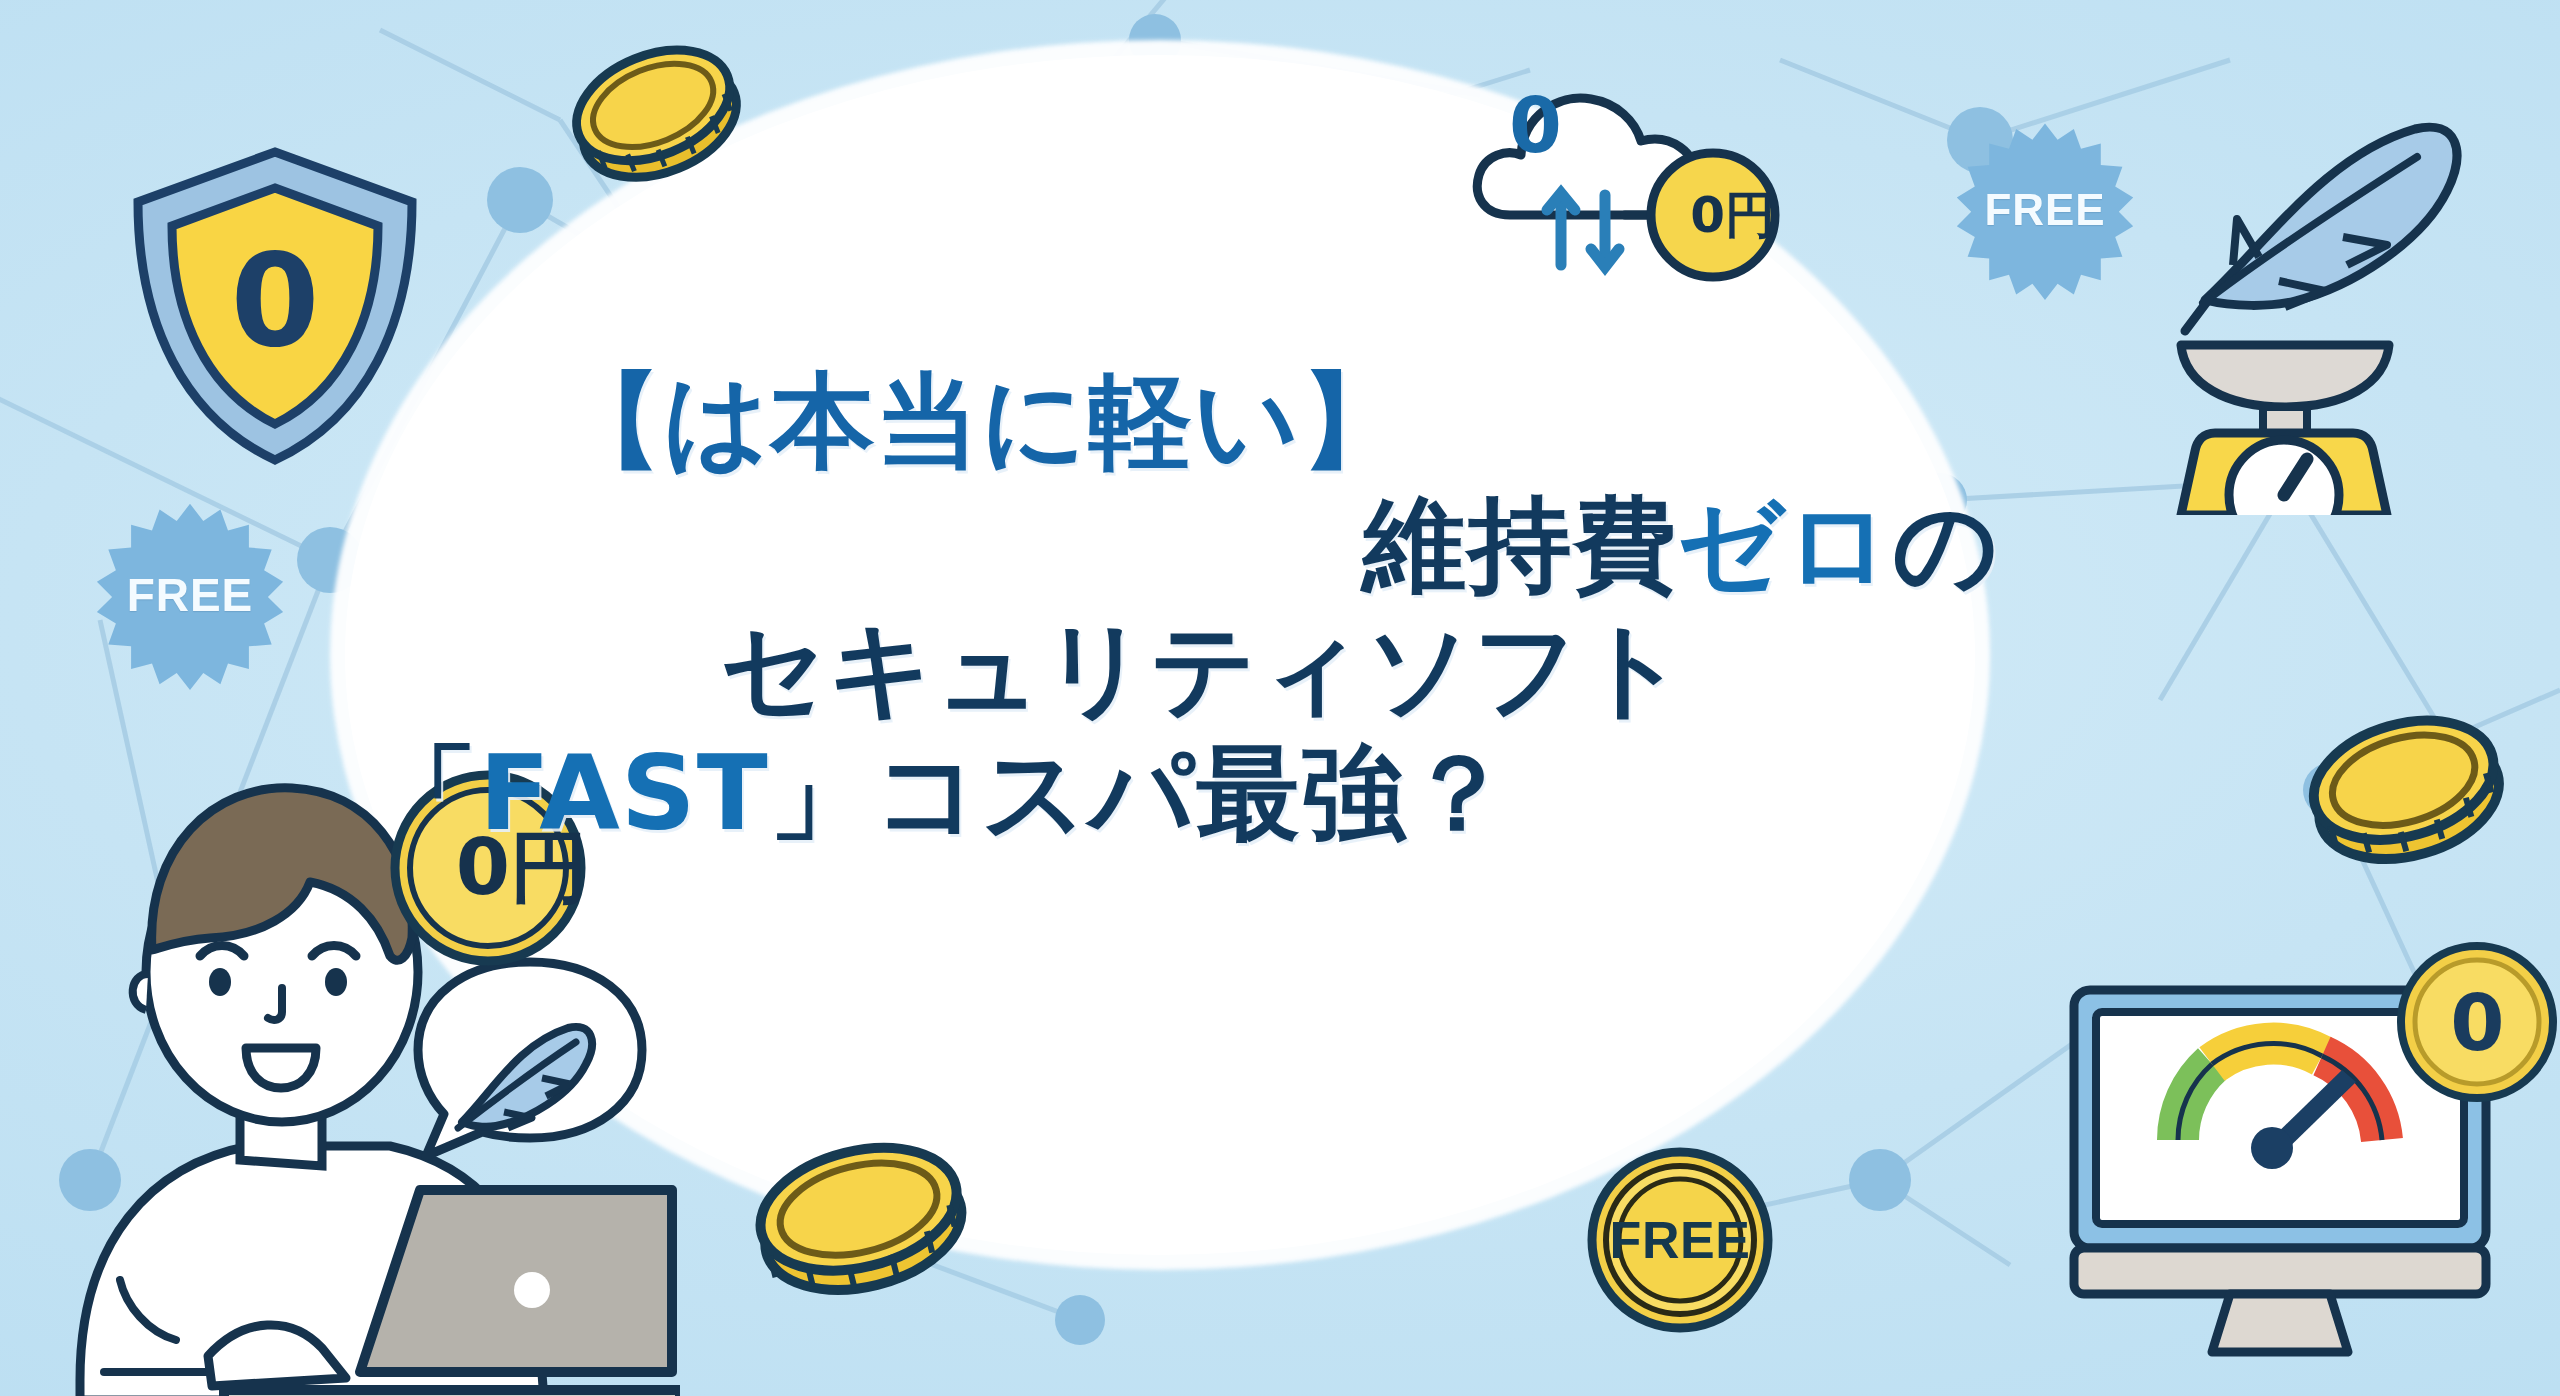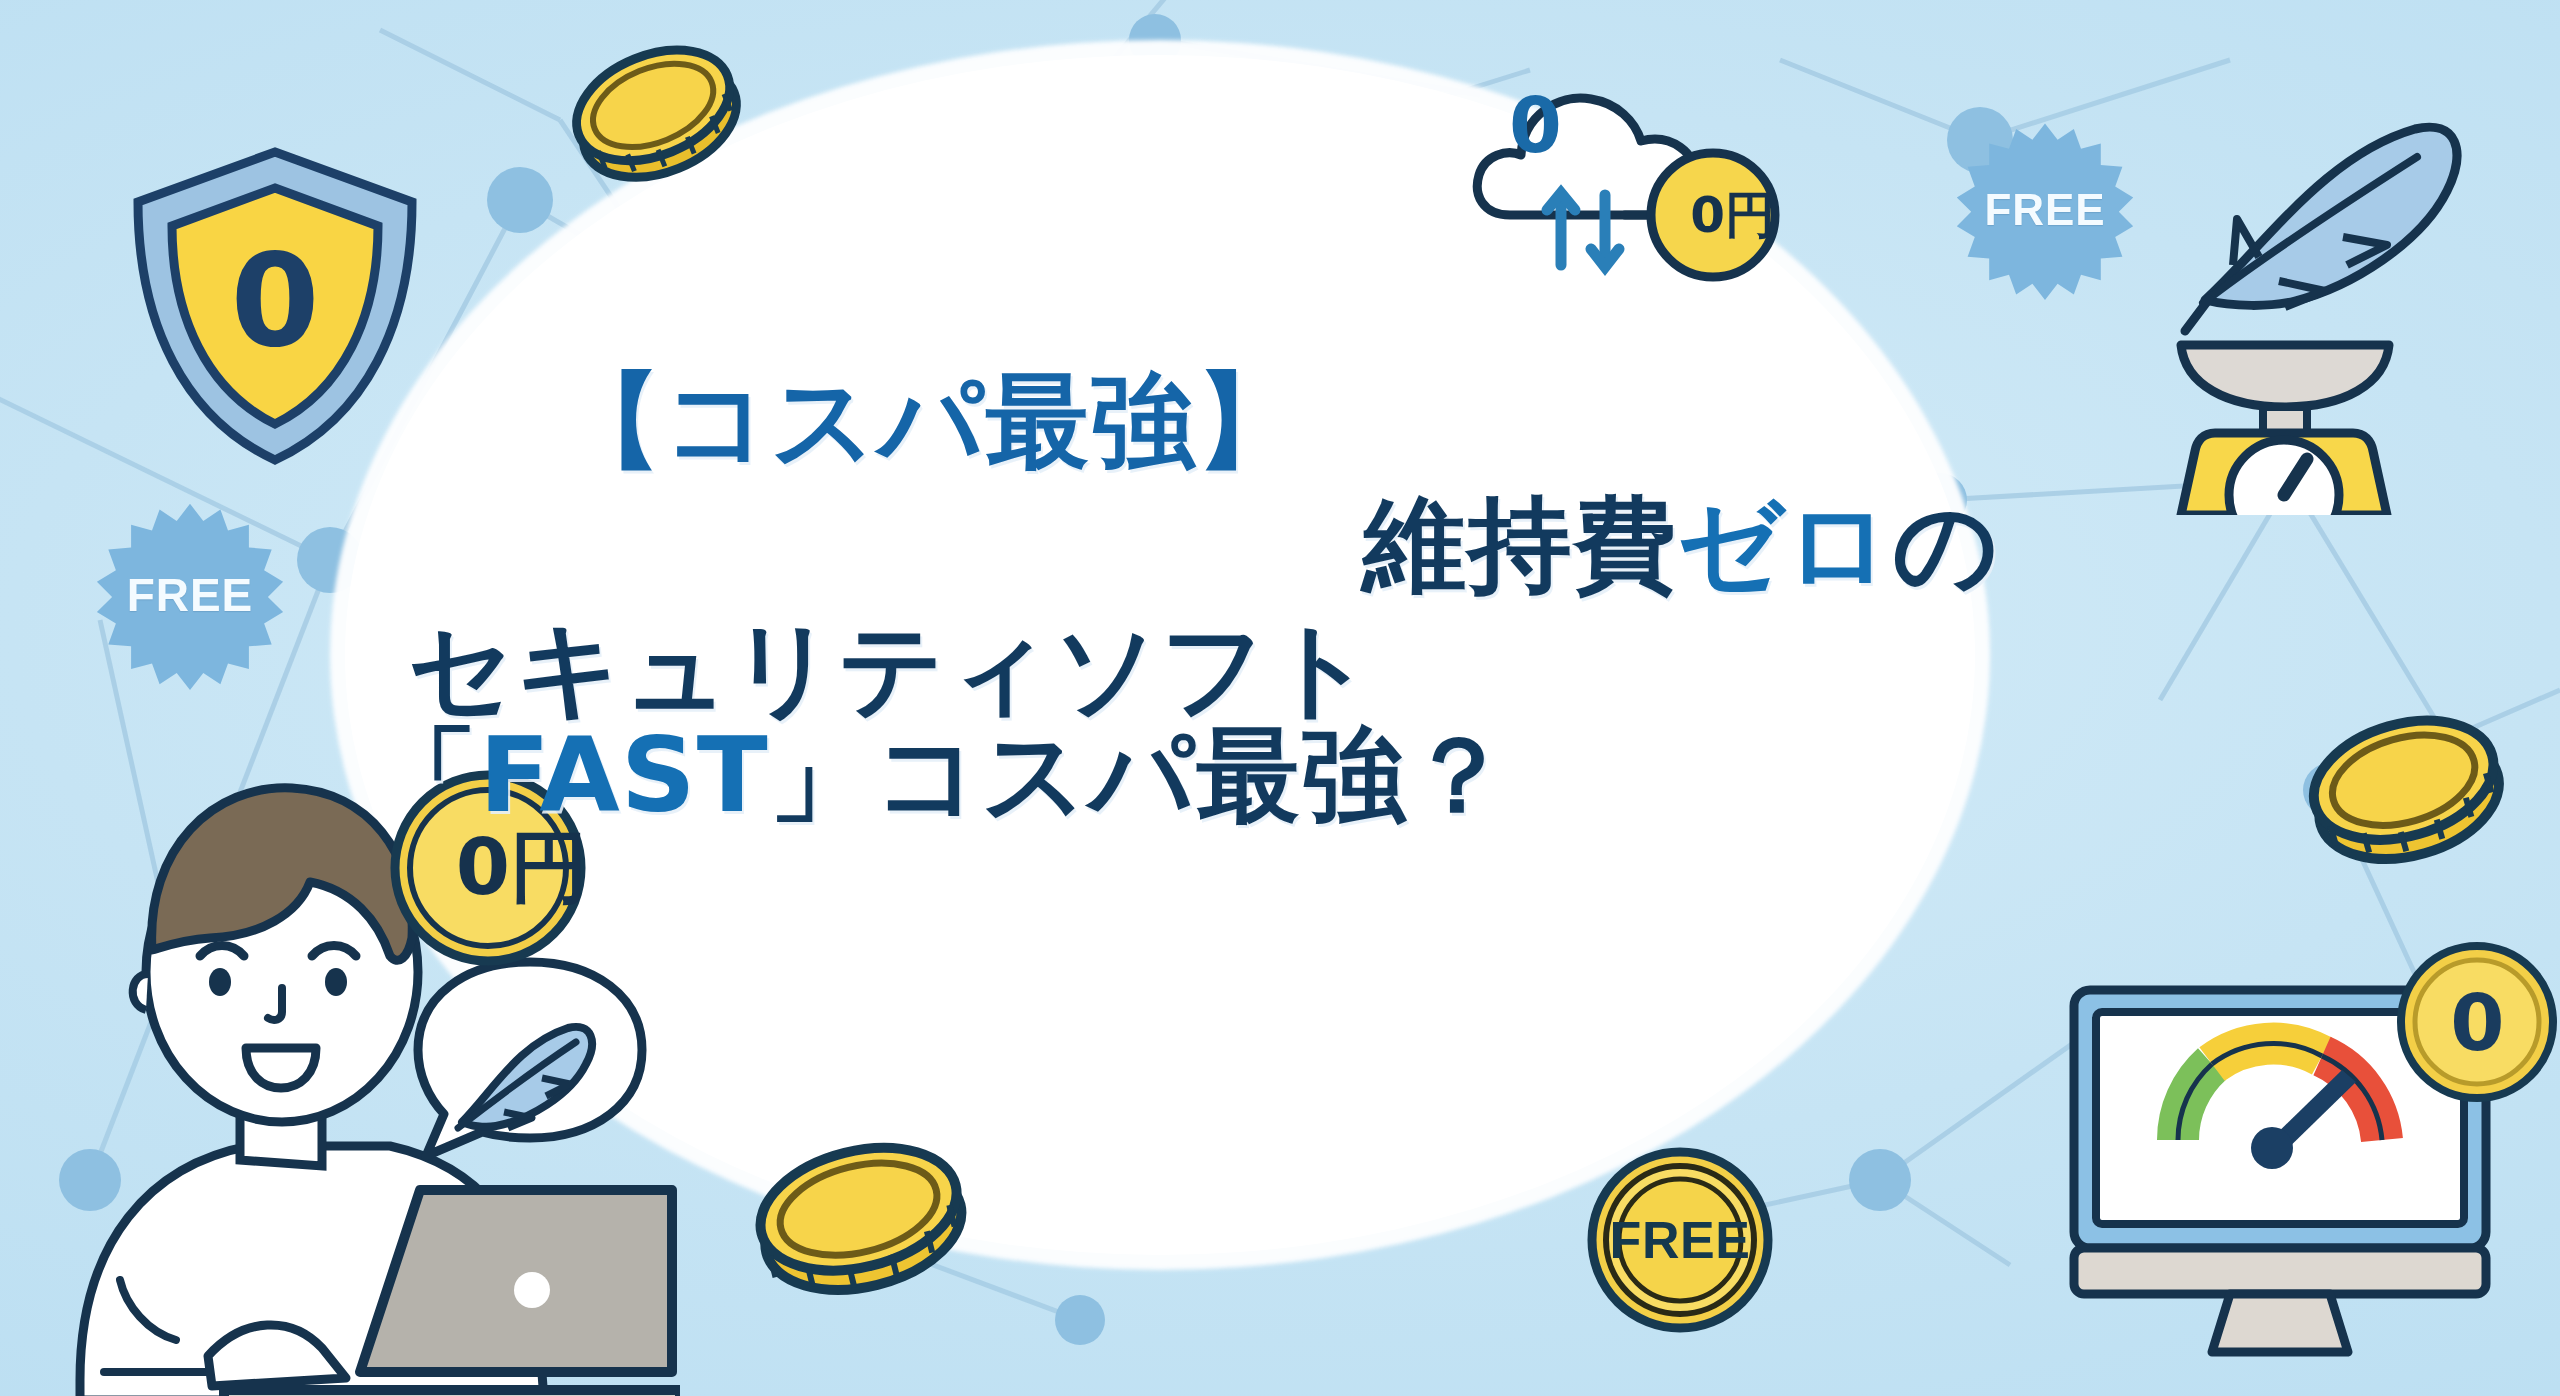--- a/index.html
+++ b/index.html
@@ -62,21 +62,21 @@
     font-family: "DejaVu Sans", "Liberation Sans", sans-serif;
     font-weight: 700;
     color: #123a5e;
     letter-spacing: 0.01em;
     line-height: 1.02;
     white-space: nowrap;
     text-shadow: 2px 3px 0 rgba(230,240,248,.9);
   }
   .tl-1 { font-size: 104px; color: #1565a8; margin-bottom: 18px; margin-left: -42px;}
   .tl-2 { font-size: 104px; margin-bottom: 18px; margin-left: -134px; text-align: right; }
-  .tl-3 { font-size: 104px; margin-left: -192px; }
+  .tl-3 { font-size: 104px; margin-bottom: 18px; margin-left: -192px; text-align: center; }
   .tl-4 { font-size: 104px; margin-left: -226px; }
   .accent { color: #1570b4; }
 
   
   .ico { position: absolute; z-index: 30; }
 
   
   .free-burst-text {
     position: absolute;
     left: 0; right: 0;
@@ -408,21 +408,21 @@
 
   <div class="ico" style="left:388px; top:768px; width:200px; height:200px; z-index:37;">
     <svg viewBox="0 0 200 200" width="200" height="200">
       <circle cx="100" cy="100" r="93" fill="#f3cf47" stroke="#173a51" stroke-width="9"></circle>
       <circle cx="100" cy="100" r="78" fill="#f8dc63" stroke="#16334d" stroke-width="6"></circle>
     </svg>
     <div class="zero-yen" style="font-size:78px;">0円</div>
   </div>
 
   <div class="title-block">
-    <div class="title-line tl-1">【コスパ最強】</div>
+    <div class="title-line tl-1">【は本当に軽い】</div>
     <div class="title-line tl-2">
       <span>維持費</span><span class="accent">ゼロ</span><span>の</span>
     </div>
     <div class="title-line tl-3">セキュリティソフト</div>
     <div class="title-line tl-4">
       <span>「</span><span class="accent">FAST</span><span>」コスパ最強？</span>
     </div>
   </div>
 
 </div>

